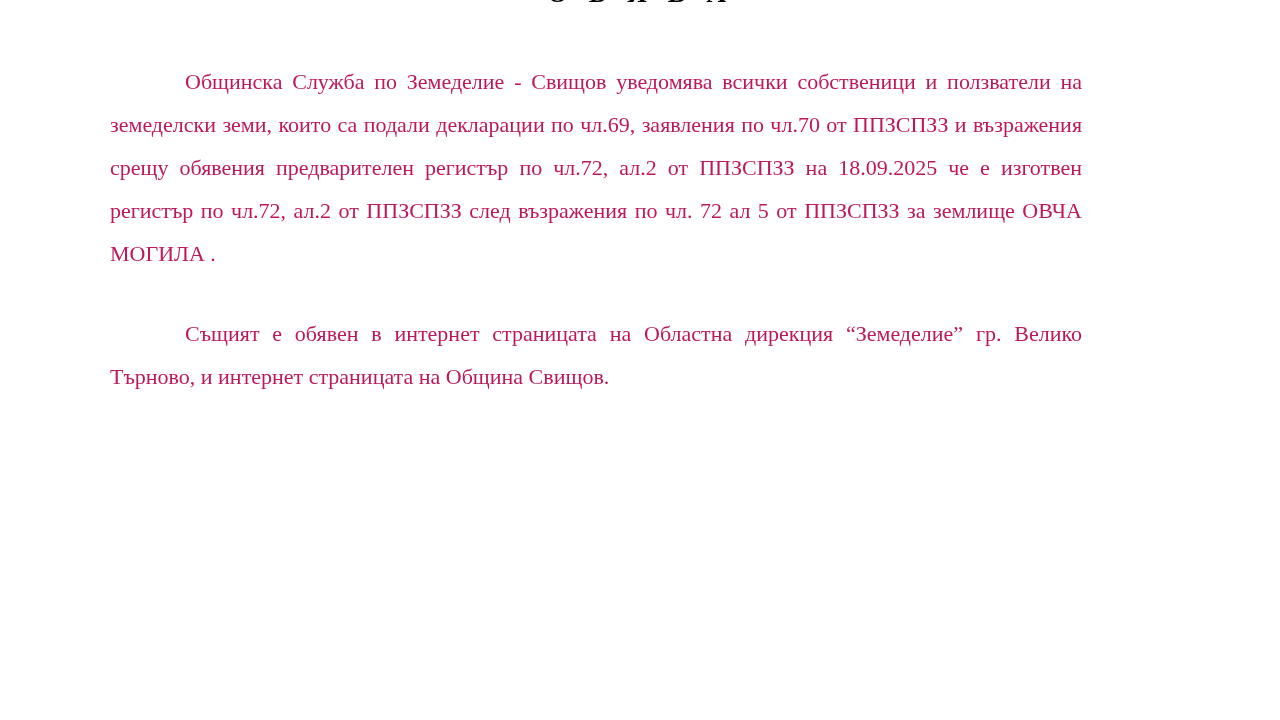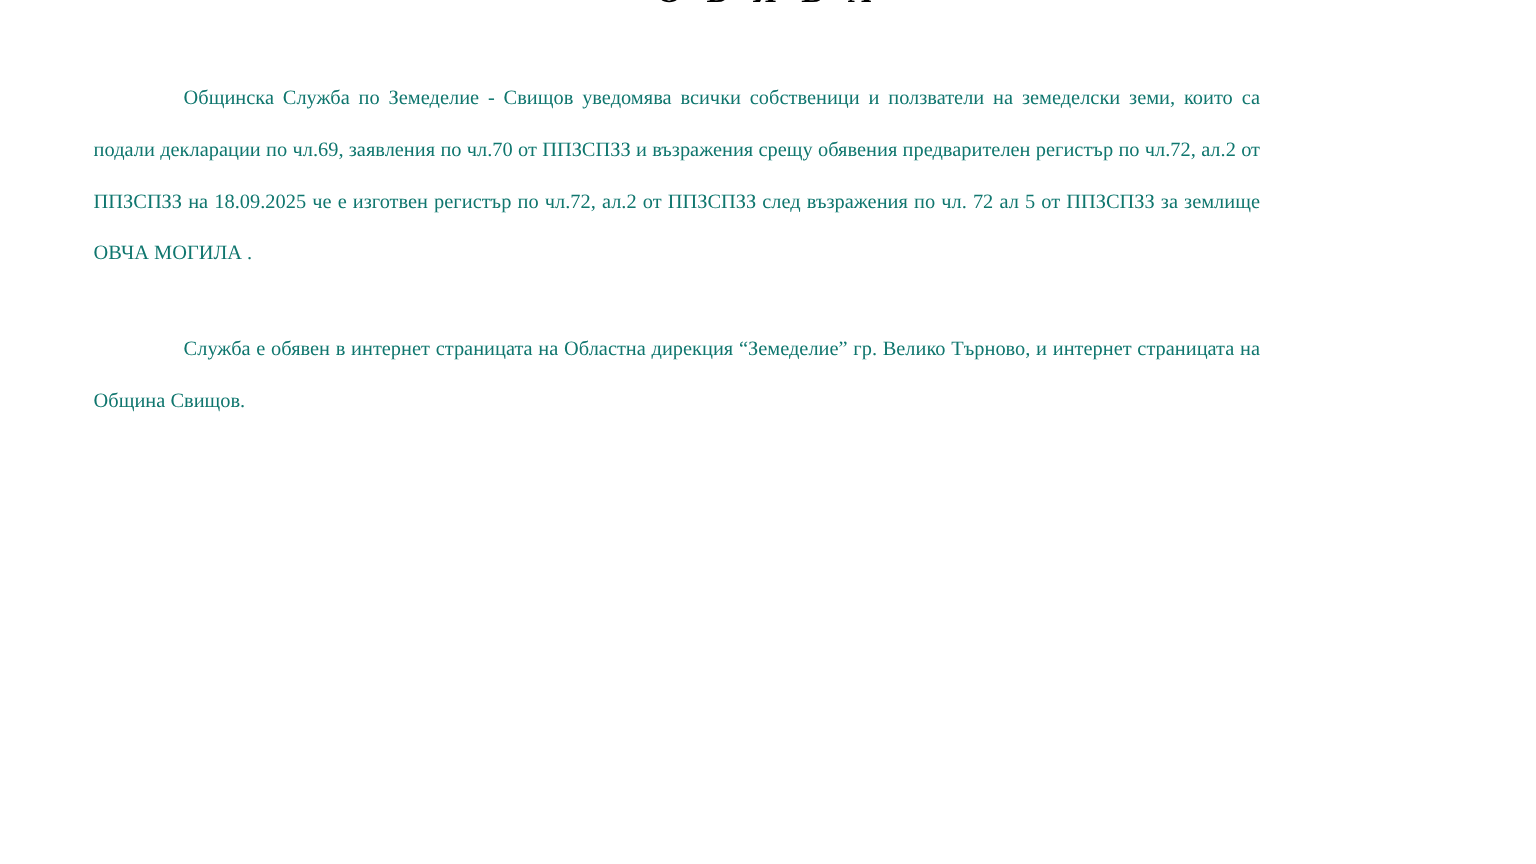--- a/index.html
+++ b/index.html
@@ -23,36 +23,36 @@
     padding: 0;
     text-align: center;
     font-size: 27px;
     font-weight: bold;
     letter-spacing: 7px;
     line-height: 30px;
     color: #000000;
     white-space: pre;
   }
   .doc-body {
-    margin-left: 78px;
+    margin-left: 110px;
     width: 972px;
     padding-top: 52px;
-    font-size: 17px;
+    font-size: 22px;
     line-height: 43px;
-    color: #0f766e;
+    color: #be185d;
   }
   .para {
     margin: 0 0 37px 0;
     padding: 0;
     text-align: justify;
     text-indent: 75px;
   }
 </style>
 </head>
 <body>
 
 <div class="page">
   <h1 class="doc-title">О Б Я В А</h1>
   <div class="doc-body">
     <p class="para">Общинска Служба по Земеделие - Свищов уведомява всички собственици и ползватели на земеделски земи, които са подали декларации по чл.69, заявления по чл.70 от ППЗСПЗЗ и възражения срещу обявения предварителен регистър по чл.72, ал.2 от ППЗСПЗЗ на 18.09.2025 че е изготвен регистър по чл.72, ал.2 от ППЗСПЗЗ след възражения по чл. 72 ал 5 от ППЗСПЗЗ за землище ОВЧА МОГИЛА .</p>
-    <p class="para">Служба е обявен в интернет страницата на Областна дирекция “Земеделие” гр. Велико Търново, и интернет страницата на Община Свищов.</p>
+    <p class="para">Същият е обявен в интернет страницата на Областна дирекция “Земеделие” гр. Велико Търново, и интернет страницата на Община Свищов.</p>
   </div>
 </div>
 
 </body></html>

